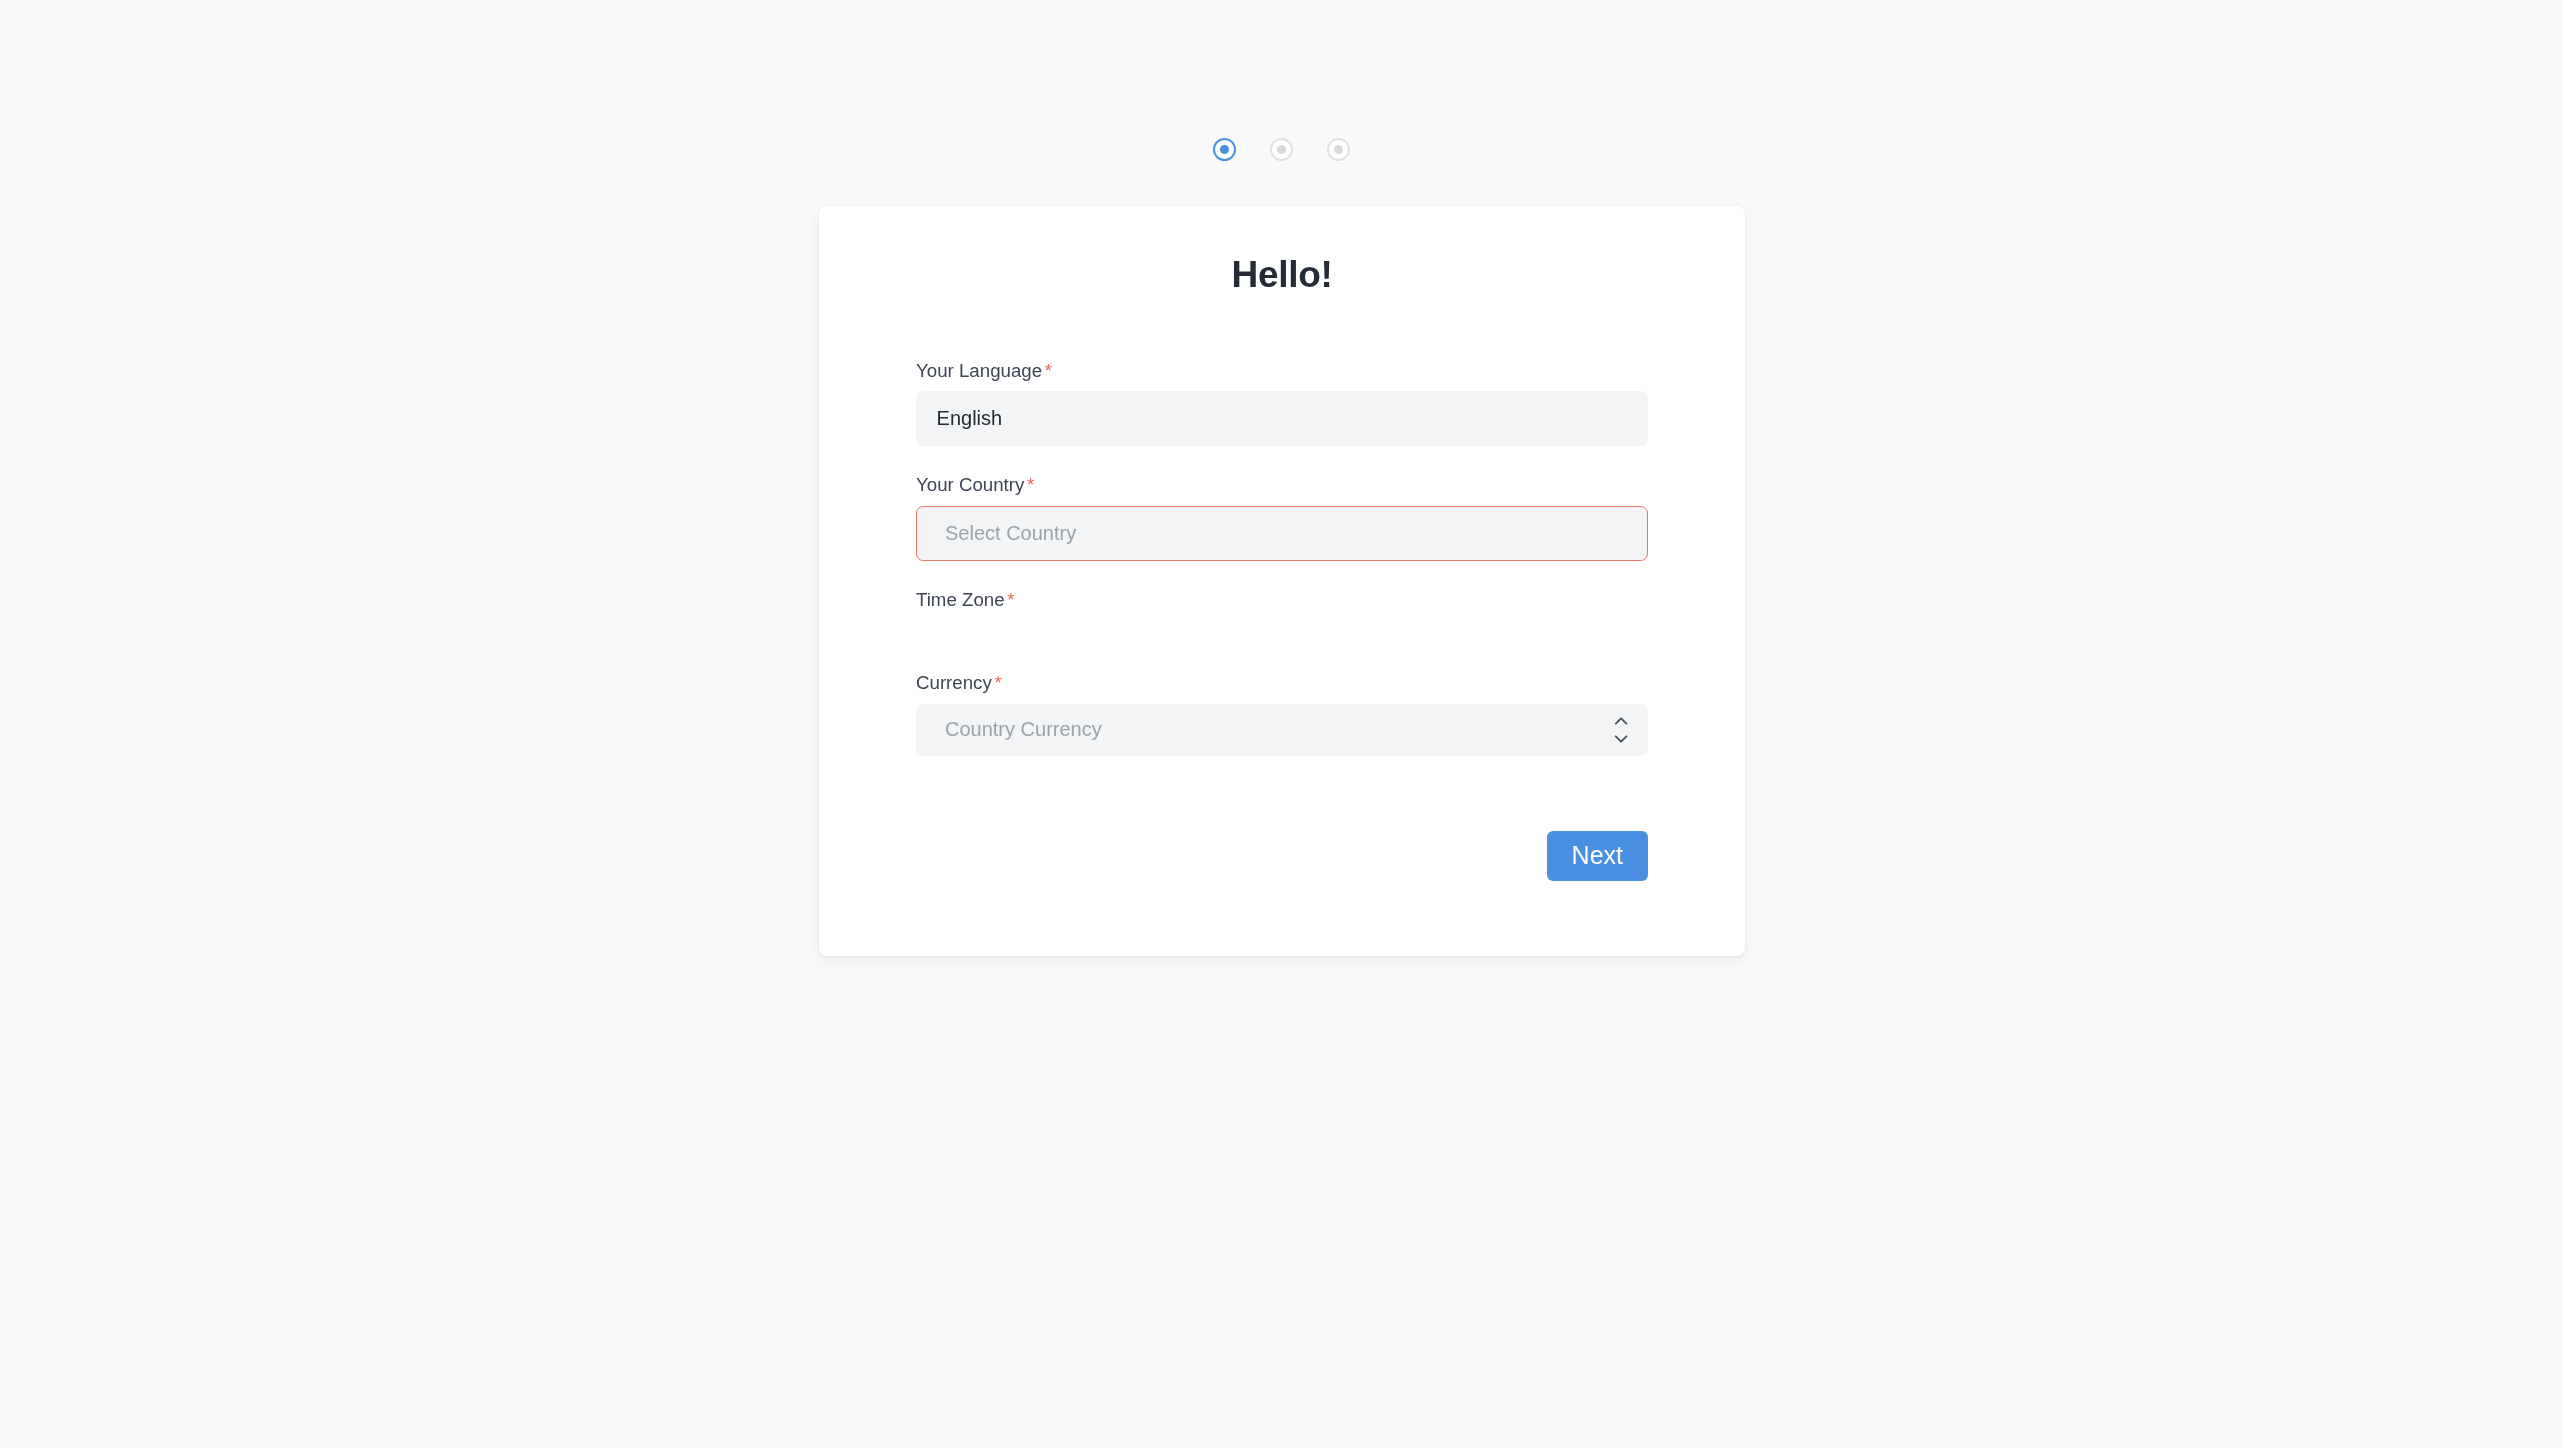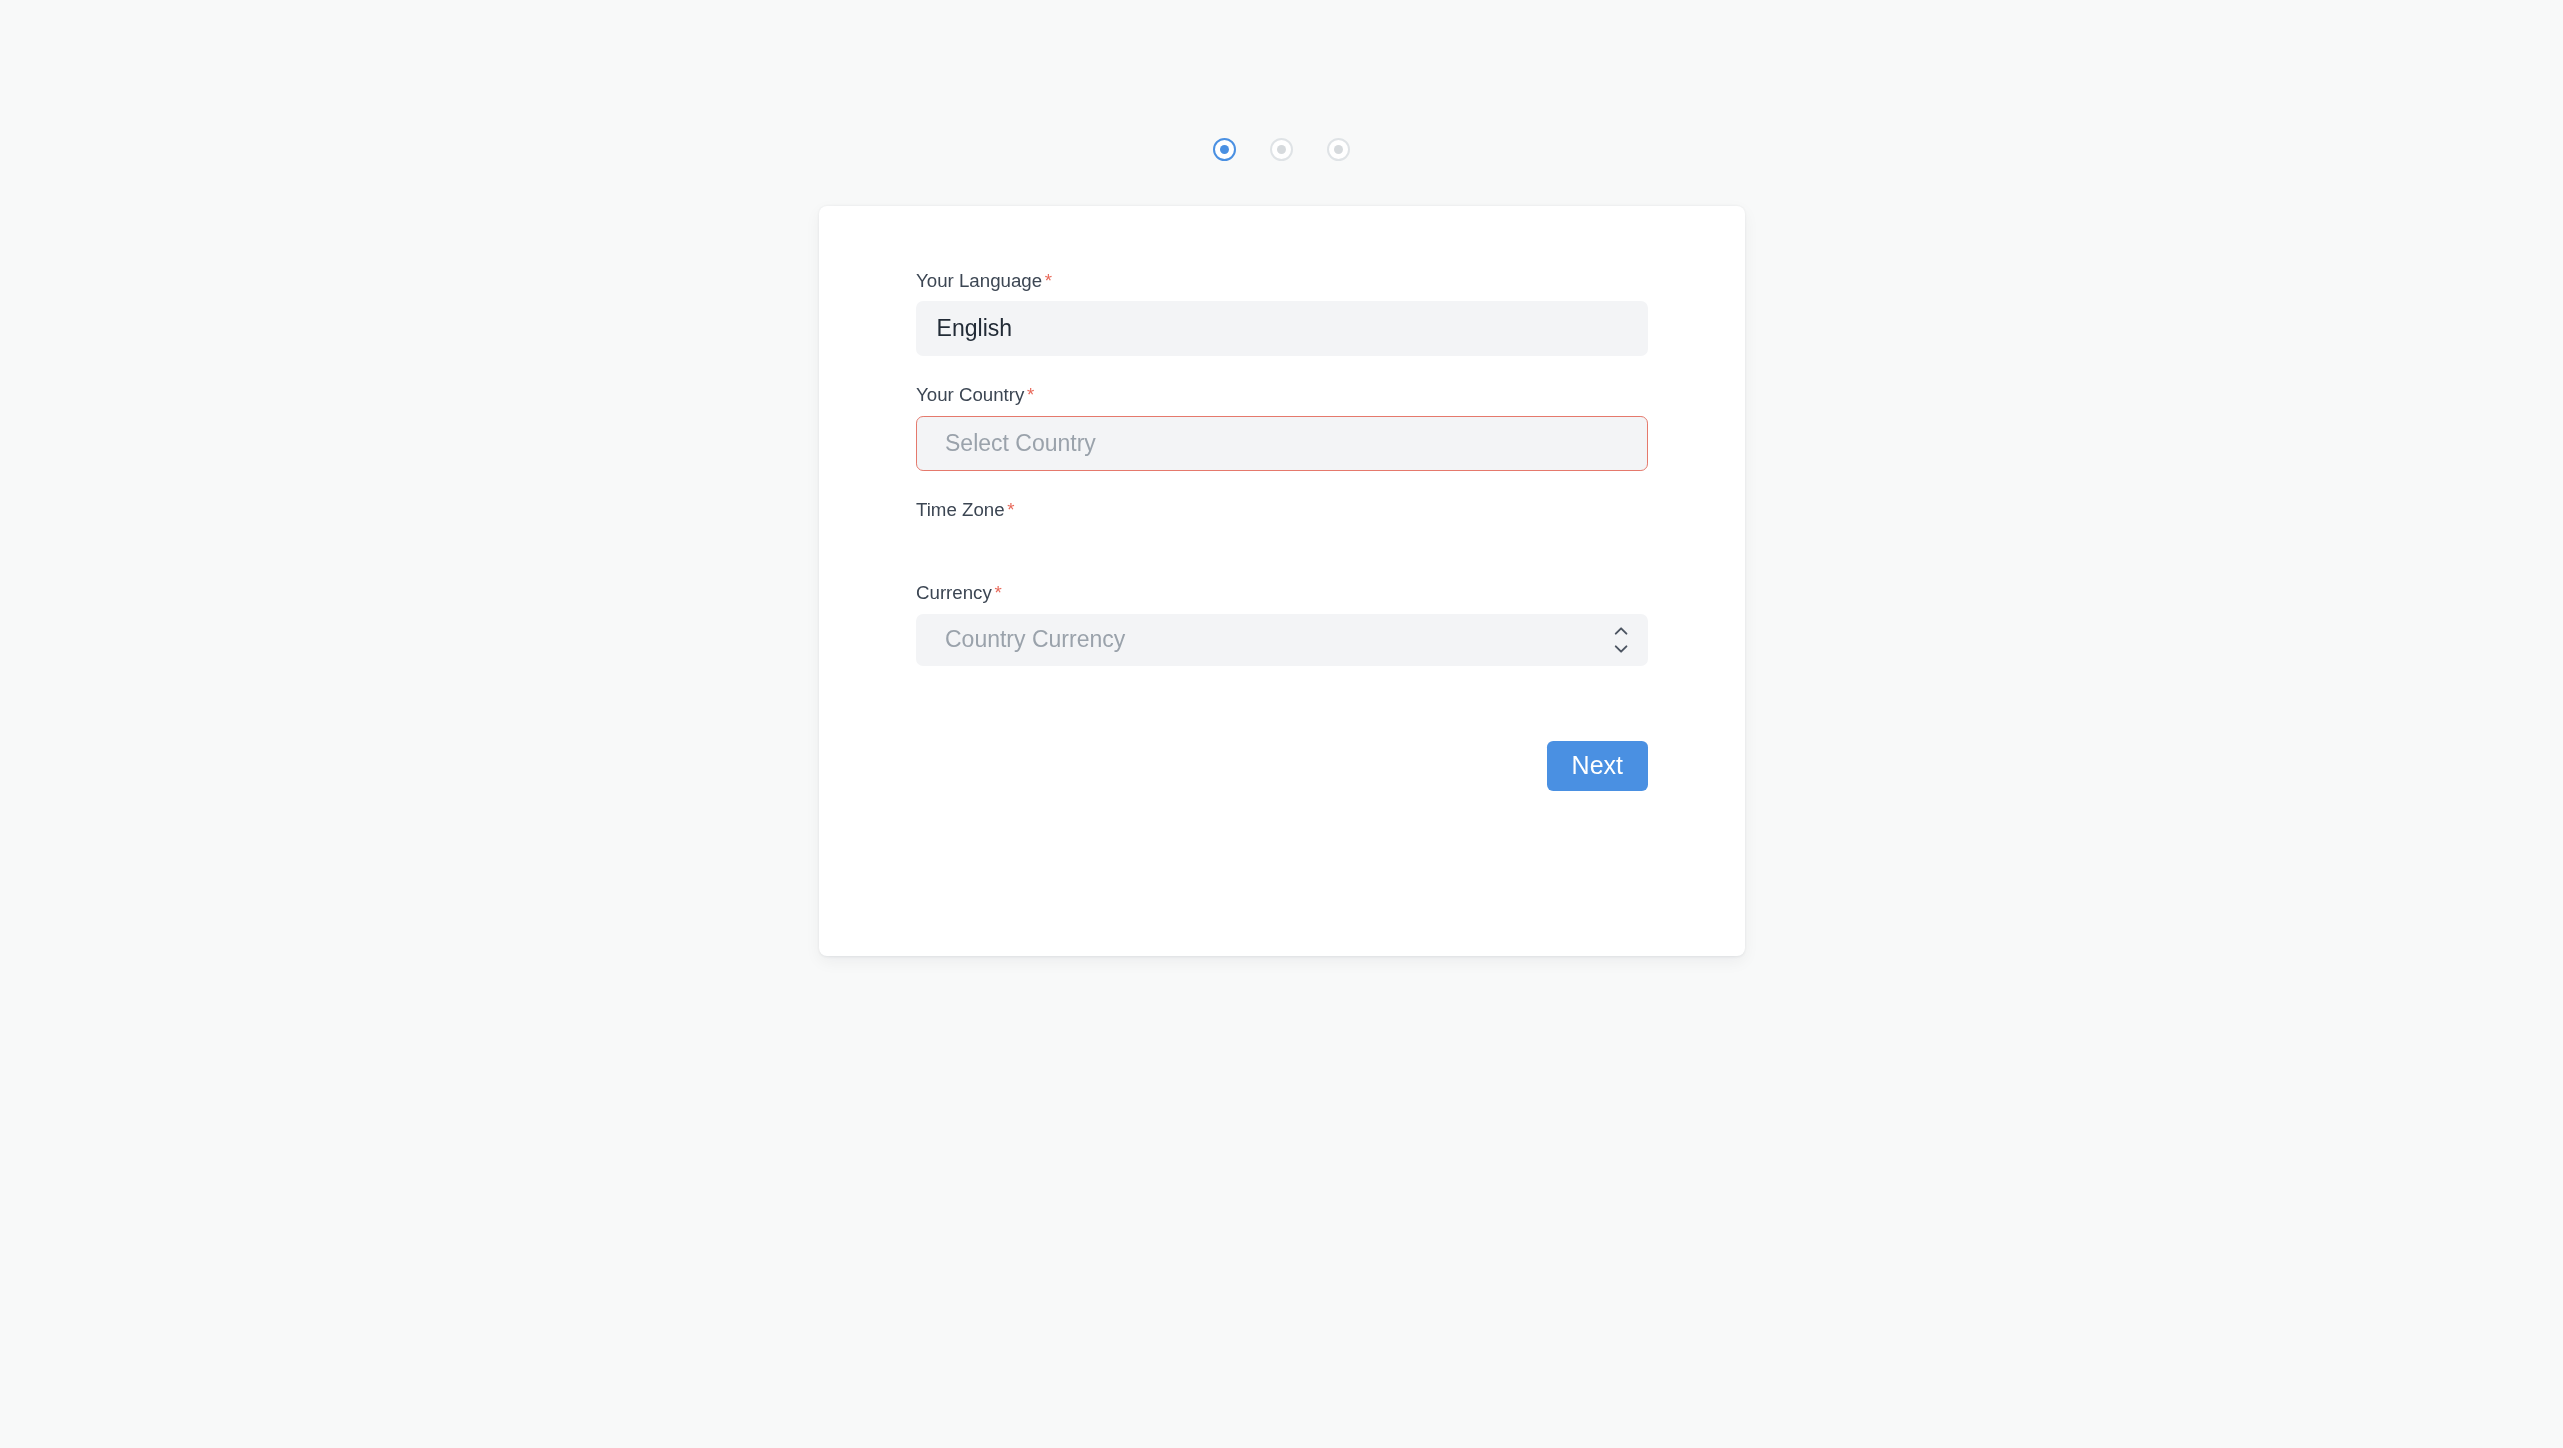--- a/index.html
+++ b/index.html
@@ -96,21 +96,21 @@
   .control {
     position: relative;
     width: 100%;
     height: 55px;
     background: #f3f4f6;
     border: 1.3px solid transparent;
     border-radius: 7.1px;
     display: flex;
     align-items: center;
     padding: 0 19.6px;
-    font-size: 23px;
+    font-size: 20px;
     color: #222b36;
     text-align: right;
   }
   .control.placeholder { color: #9aa2ab; padding-left: 28px; }
   .control.error { border-color: #e5796c; }
 
   .stepper-icon {
     position: absolute;
     right: 18px;
     top: 50%;
@@ -170,20 +170,21 @@
     <div class="step-dot">
       <span class="core"></span>
     </div>
     <div class="step-dot">
       <span class="core"></span>
     </div>
   </div>
 
   <div class="card">
 
+    <div class="card-title">Hello!</div>
 
     <div class="form">
 
       <div class="field">
         <div class="field-label">
           <span>Your Language</span><span class="req">*</span>
         </div>
         <div class="control">English</div>
       </div>
 

